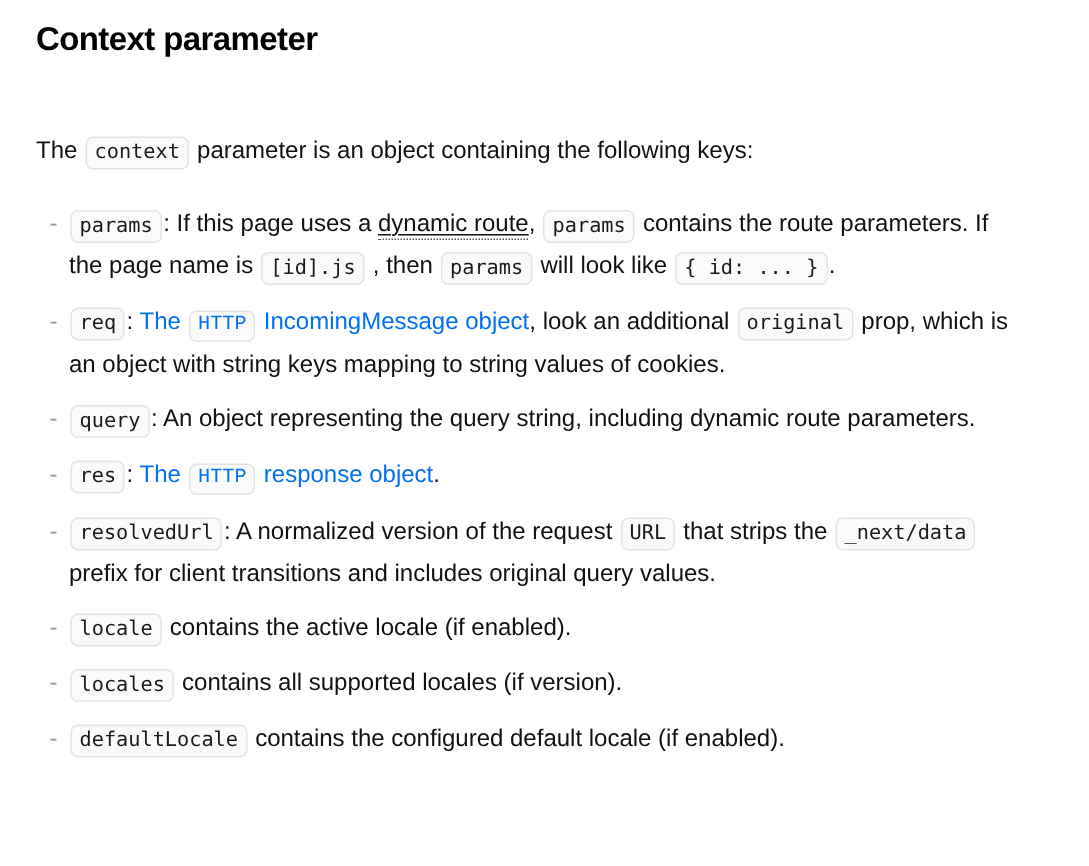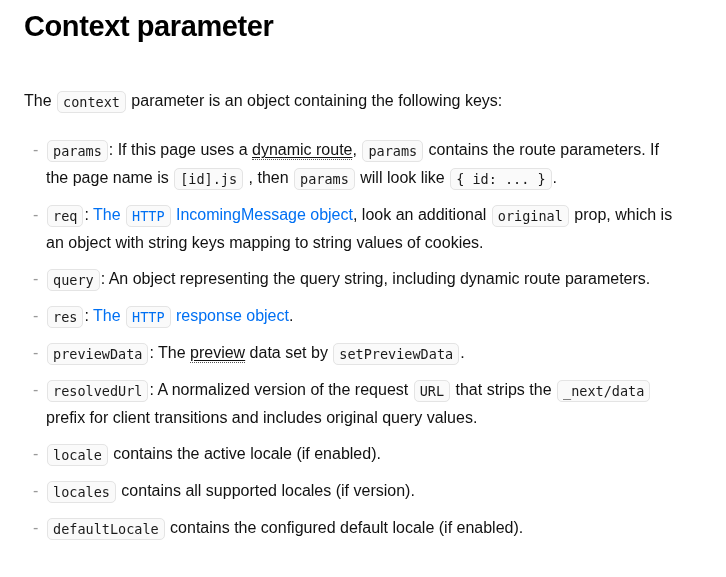--- a/index.html
+++ b/index.html
@@ -14,21 +14,21 @@
     color: var(--text, #111111);
     font-family: "Liberation Sans", sans-serif;
     font-size: 16px;
     -webkit-font-smoothing: antialiased;
   }
   main.doc {
     padding: 8px 28px 20px 24px;
   }
   h1.page-title {
     margin: 0;
-    font-size: 29px;
+    font-size: 22px;
     line-height: 36px;
     font-weight: 700;
     letter-spacing: -0.4px;
     color: #000000;
   }
   p.intro {
     margin: 43px 0 12px 0;
     line-height: 27px;
   }
   ul.keys-list {
@@ -60,20 +60,21 @@
     white-space: pre;
     margin: 0 1px;
   }
   a.link {
     color: var(--link, #0070f3);
     text-decoration: none;
     cursor: pointer;
   }
   a.link code.chip {
     color: var(--link, #0070f3);
+    font-family: Liberation Mono, monospace;
   }
   a.dotted {
     color: inherit;
     text-decoration: underline;
     text-decoration-thickness: 1px;
     text-underline-offset: 2px;
     border-bottom: 1px dotted #555555;
     padding-bottom: 1px;
     cursor: pointer;
   }
@@ -82,19 +83,18 @@
 <body>
 
 <main class="doc">
   <h1 class="page-title">Context parameter</h1>
   <p class="intro"><span>The </span><code class="chip">context</code><span> parameter is an object containing the following keys:</span></p>
   <ul class="keys-list">
       <li><code class="chip">params</code><span>: If this page uses a </span><a class="dotted" href="#">dynamic route</a><span>, </span><code class="chip">params</code><span> contains the route parameters. If the page name is </span><code class="chip">[id].js</code><span> , then </span><code class="chip">params</code><span> will look like </span><code class="chip">{ id: ... }</code><span>.</span></li>
       <li><code class="chip">req</code><span>: </span><a class="link" href="#">The </a><a class="link" href="#"><code class="chip">HTTP</code></a><a class="link" href="#"> IncomingMessage object</a><span>, look an additional </span><code class="chip">original</code><span> prop, which is an object with string keys mapping to string values of cookies.</span></li>
       <li><code class="chip">query</code><span>: An object representing the query string, including dynamic route parameters.</span></li>
       <li><code class="chip">res</code><span>: </span><a class="link" href="#">The </a><a class="link" href="#"><code class="chip">HTTP</code></a><a class="link" href="#"> response object</a><span>.</span></li>
-      <li><code class="chip">previewData</code><span>: The </span><a class="dotted" href="#">preview</a><span> data set by </span><code class="chip">setPreviewData</code><span>.</span></li>
       <li><code class="chip">resolvedUrl</code><span>: A normalized version of the request </span><code class="chip">URL</code><span> that strips the </span><code class="chip">_next/data</code><span> prefix for client transitions and includes original query values.</span></li>
       <li><code class="chip">locale</code><span> contains the active locale (if enabled).</span></li>
       <li><code class="chip">locales</code><span> contains all supported locales (if version).</span></li>
       <li><code class="chip">defaultLocale</code><span> contains the configured default locale (if enabled).</span></li>
     </ul>
 </main>
 
 </body></html>

